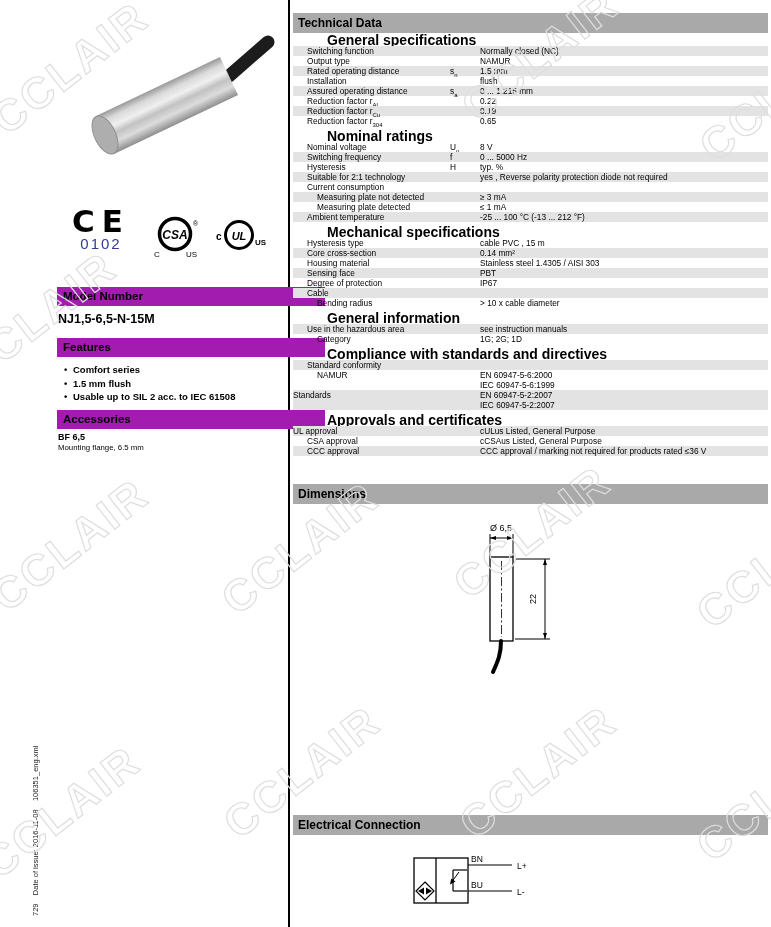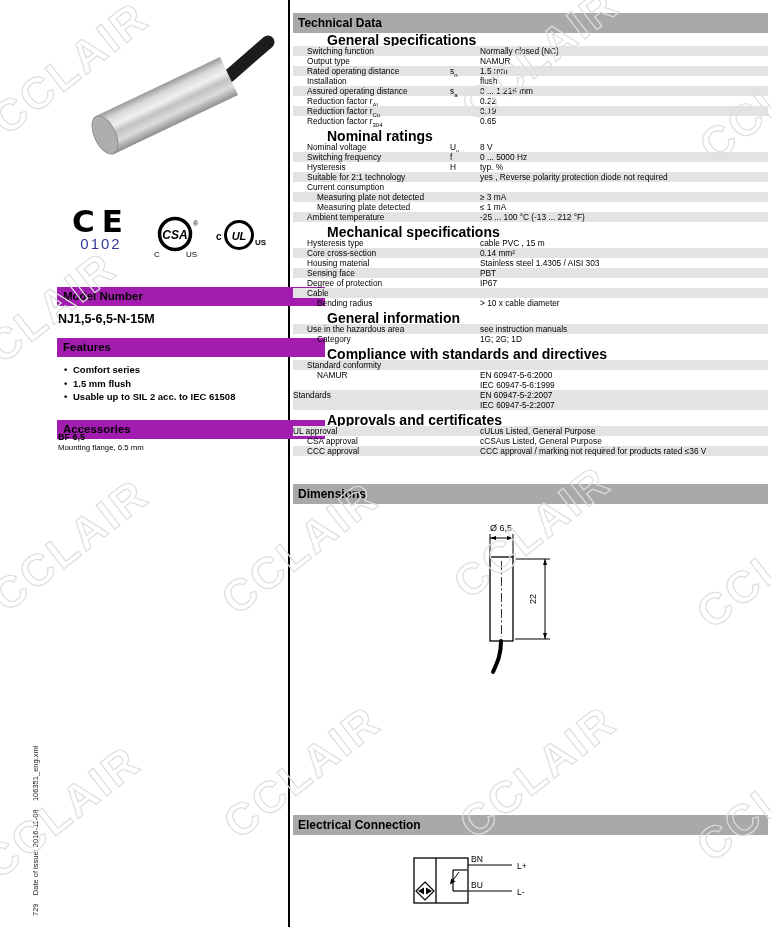--- a/index.html
+++ b/index.html
@@ -23,21 +23,21 @@
   .ul-mark{position:absolute;left:153px;top:218px;}
 
   .side-bar{position:absolute;left:0;width:268px;height:19px;background:#a21caf;
             font-weight:bold;font-size:11.5px;line-height:19px;padding-left:6px;box-sizing:border-box;}
   .model-bar{top:287px;}
   .model-value{position:absolute;left:1px;top:312px;font-weight:bold;font-size:12.5px;}
   .features-bar{top:338px;}
   .features-list{position:absolute;left:1px;top:363px;width:224px;}
   .feature-item{display:flex;font-weight:bold;font-size:9.5px;line-height:13.5px;}
   .feature-item .dot{width:9px;padding-left:6px;}
-  .accessories-bar{top:420px;}
+  .accessories-bar{top:410px;}
   .acc-name{position:absolute;left:1px;top:432px;font-weight:bold;font-size:9px;line-height:10px;}
   .acc-desc{position:absolute;left:1px;top:443px;font-size:7.8px;line-height:9px;}
 
   
   .main{position:absolute;left:293px;top:0;width:475px;}
   .section-bar{position:absolute;left:0;width:475px;height:20px;background:#a9a9a9;
                font-weight:bold;font-size:12px;line-height:20px;padding-left:5px;box-sizing:border-box;}
   .bar-tech{top:13px;}
   .bar-dims{top:484px;}
   .bar-elec{top:815px;}

